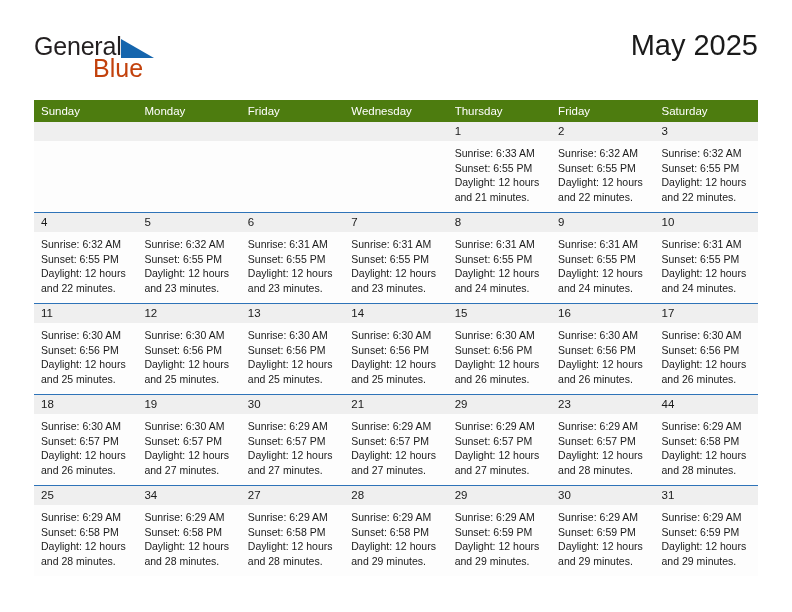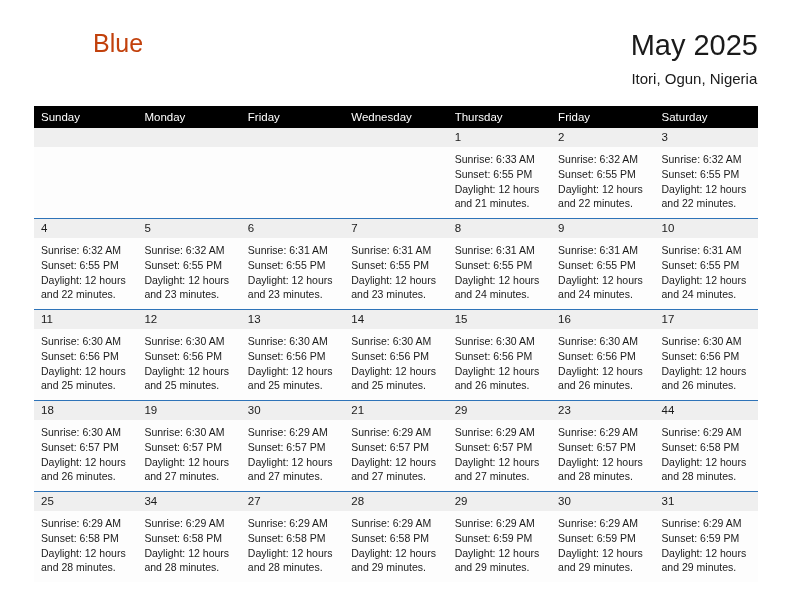--- a/index.html
+++ b/index.html
@@ -82,21 +82,21 @@
   
   .cal-wrap {
     margin: 19px 34px 0 34px;
   }
   table.calendar {
     width: 724px;
     border-collapse: collapse;
     table-layout: fixed;
   }
   table.calendar th {
-    background: #000000;
+    background: #4d7c0f;
     color: #ffffff;
     font-weight: normal;
     font-size: 11.5px;
     text-align: left;
     padding: 5px 0 5px 7px;
     height: 12px;
     vertical-align: middle;
   }
   table.calendar td {
     vertical-align: top;
@@ -138,26 +138,29 @@
   }
 </style>
 </head>
 <body>
 
 <div class="page">
 
   <div class="top-bar">
 
     <div class="brand">
+      <div class="brand-row1">
+        <span class="brand-general">General</span>
+        <span class="brand-triangle"></span>
+      </div>
       <span class="brand-blue">Blue</span>
     </div>
 
     <div class="title-block">
       <div class="cal-title">May 2025</div>
-      <div class="cal-subtitle">Itori, Ogun, Nigeria</div>
     </div>
 
   </div>
 
   <div class="cal-wrap">
     <table class="calendar">
       <thead>
         <tr id="weekday-row">
             <th>Sunday</th>
             <th>Monday</th>

